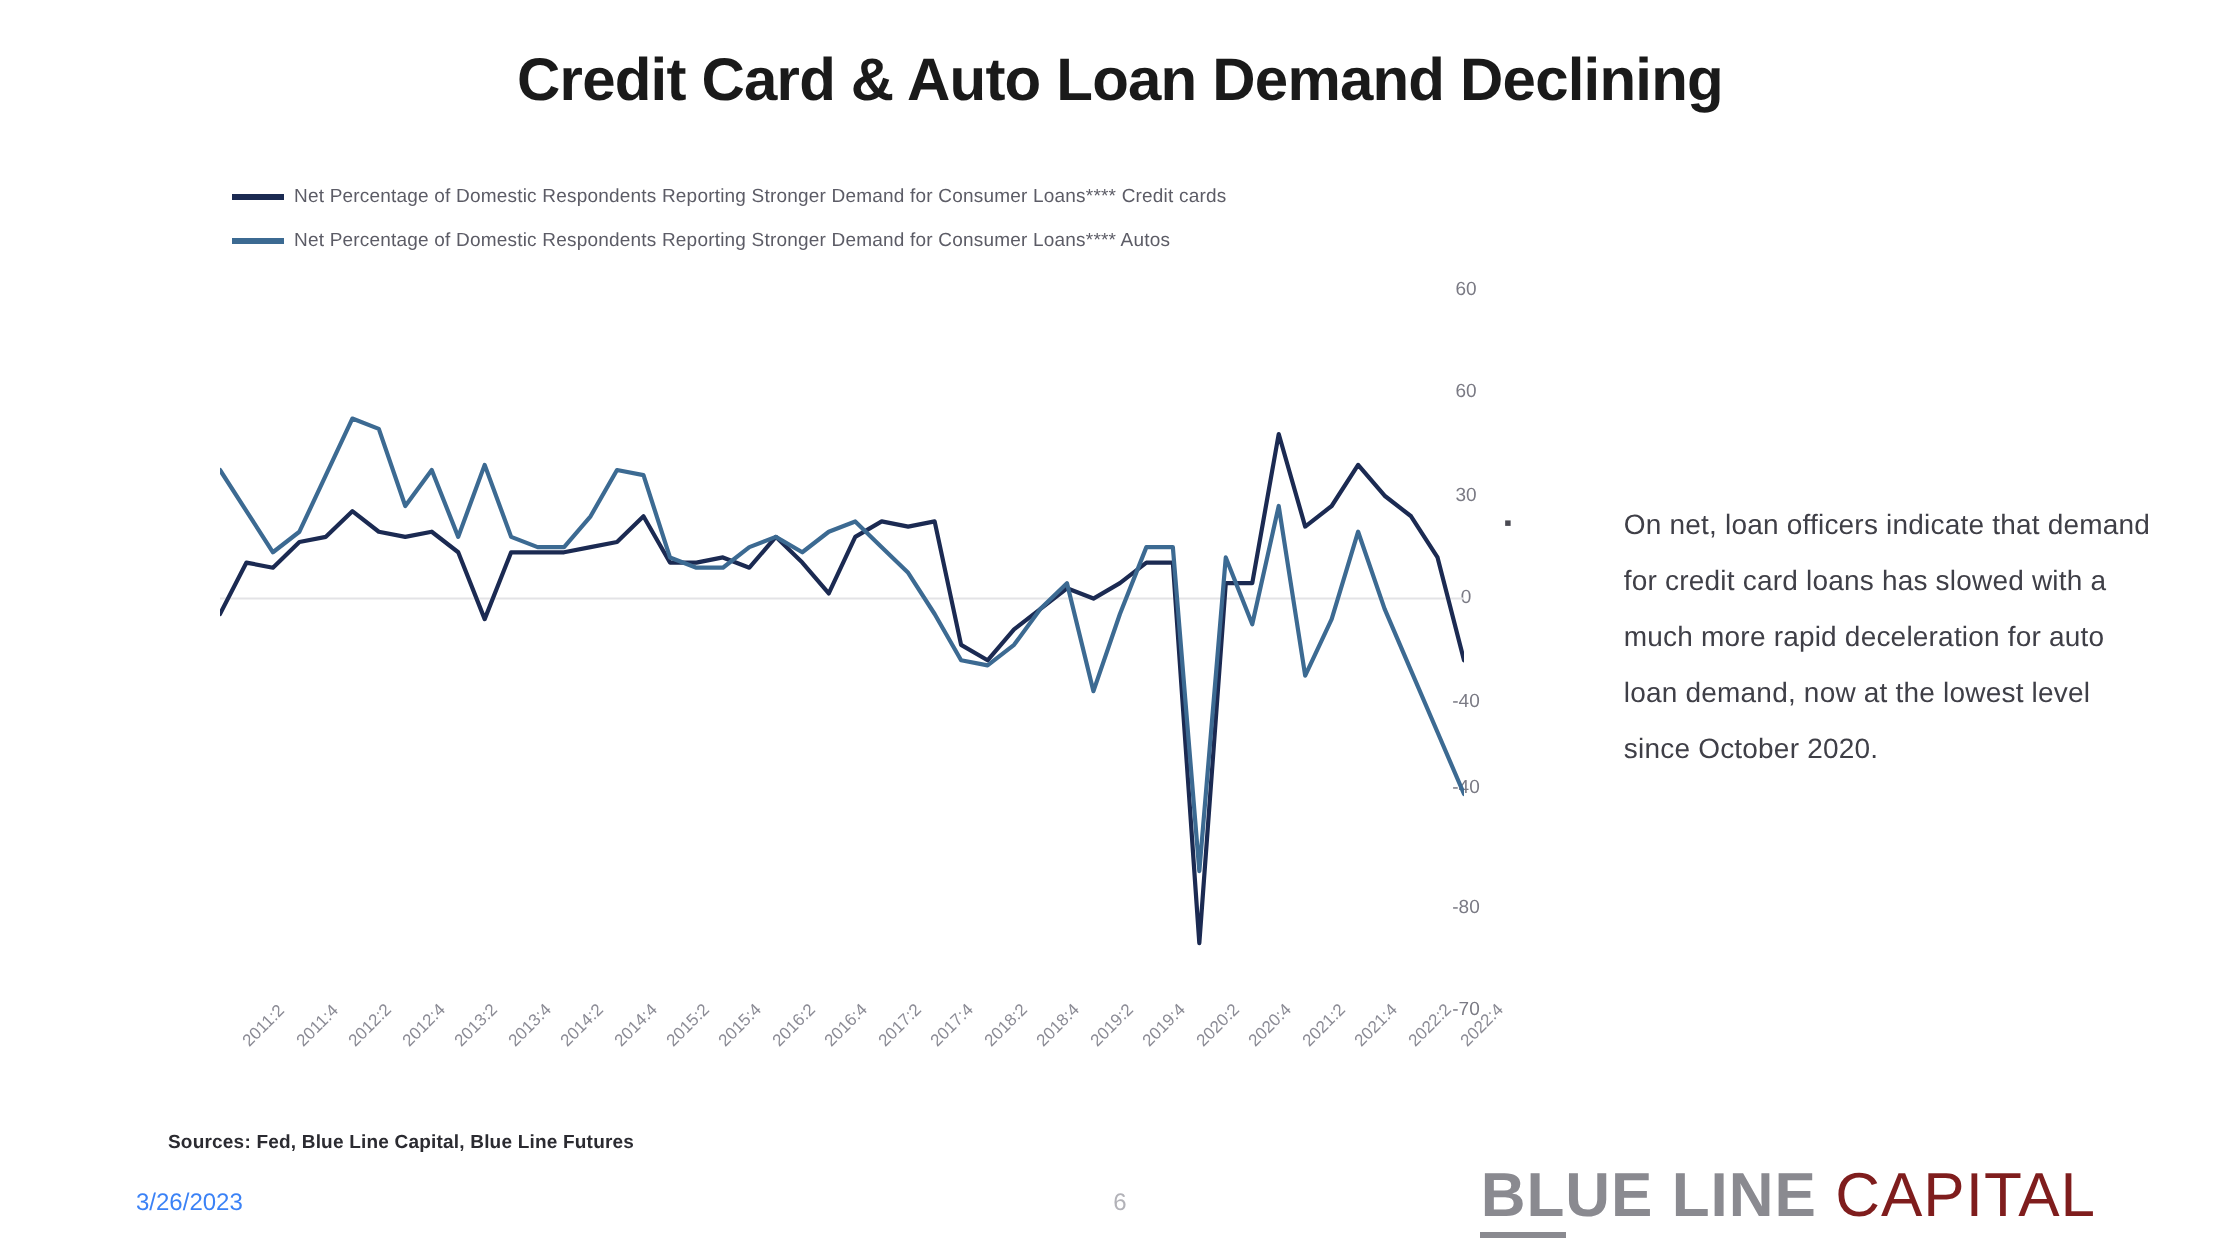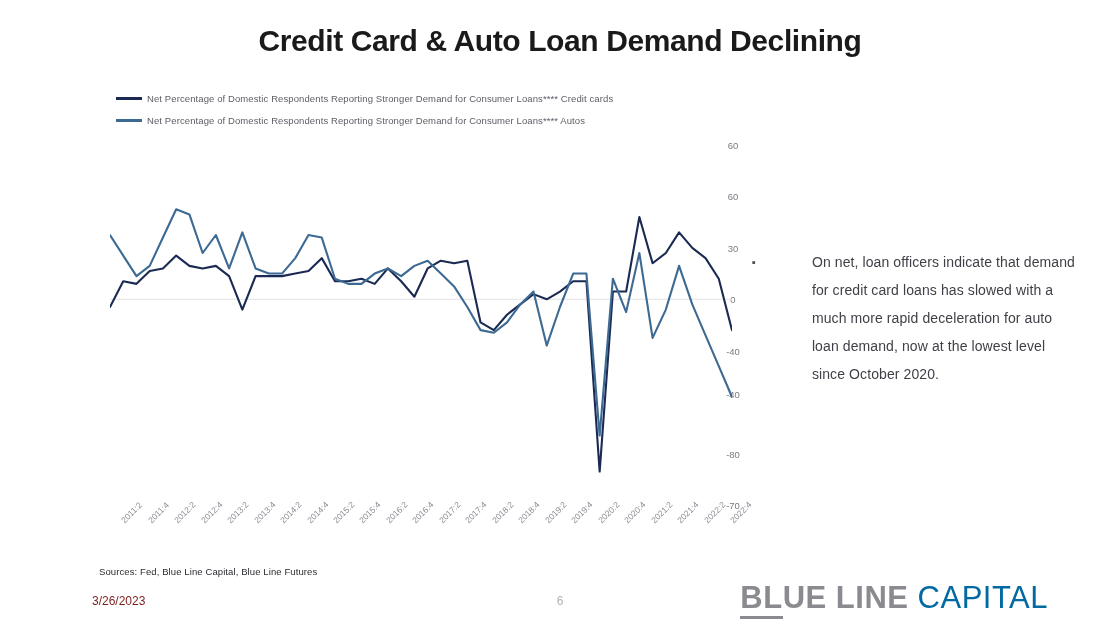--- a/index.html
+++ b/index.html
@@ -91,28 +91,28 @@
   .note-text {
     font-size: 14px;
     line-height: 28px;
     color: #3f3f47;
     letter-spacing: 0.1px;
     margin-left: 44px;
   }
 
   
   .sources {
-    position: absolute; left: 99px; top: 566px;
+    position: absolute; left: 84px; top: 566px;
     font-size: 9.5px; color: #2b2b31;
-    font-weight: 400;
+    font-weight: 700;
     letter-spacing: 0.1px;
   }
   .date {
-    position: absolute; left: 92px; top: 594px;
-    font-size: 12px; color: #7f1d1d;
+    position: absolute; left: 68px; top: 594px;
+    font-size: 12px; color: #3b82f6;
   }
   .pagenum {
     position: absolute; left: 0; top: 594px; width: 1120px;
     text-align: center;
     font-size: 12px; color: #b2b2b8;
   }
   .logo {
     position: absolute; right: 72px; top: 580px;
     font-size: 31px;
     letter-spacing: 0.5px;
@@ -123,21 +123,21 @@
   .logo .blue-line {
     font-weight: bold;
     color: #8a8a90;
   }
   .logo .bl-underline {
     border-bottom: 3px solid #8a8a90;
     padding-bottom: 1px;
   }
   .logo .capital {
     font-weight: normal;
-    color: #0369a1;
+    color: #7f1d1d;
     margin-top: 32px;
   }
 </style>
 </head>
 <body>
 
 <div class="slide">
 
   <div class="title">Credit Card &amp; Auto Loan Demand Declining</div>
 

